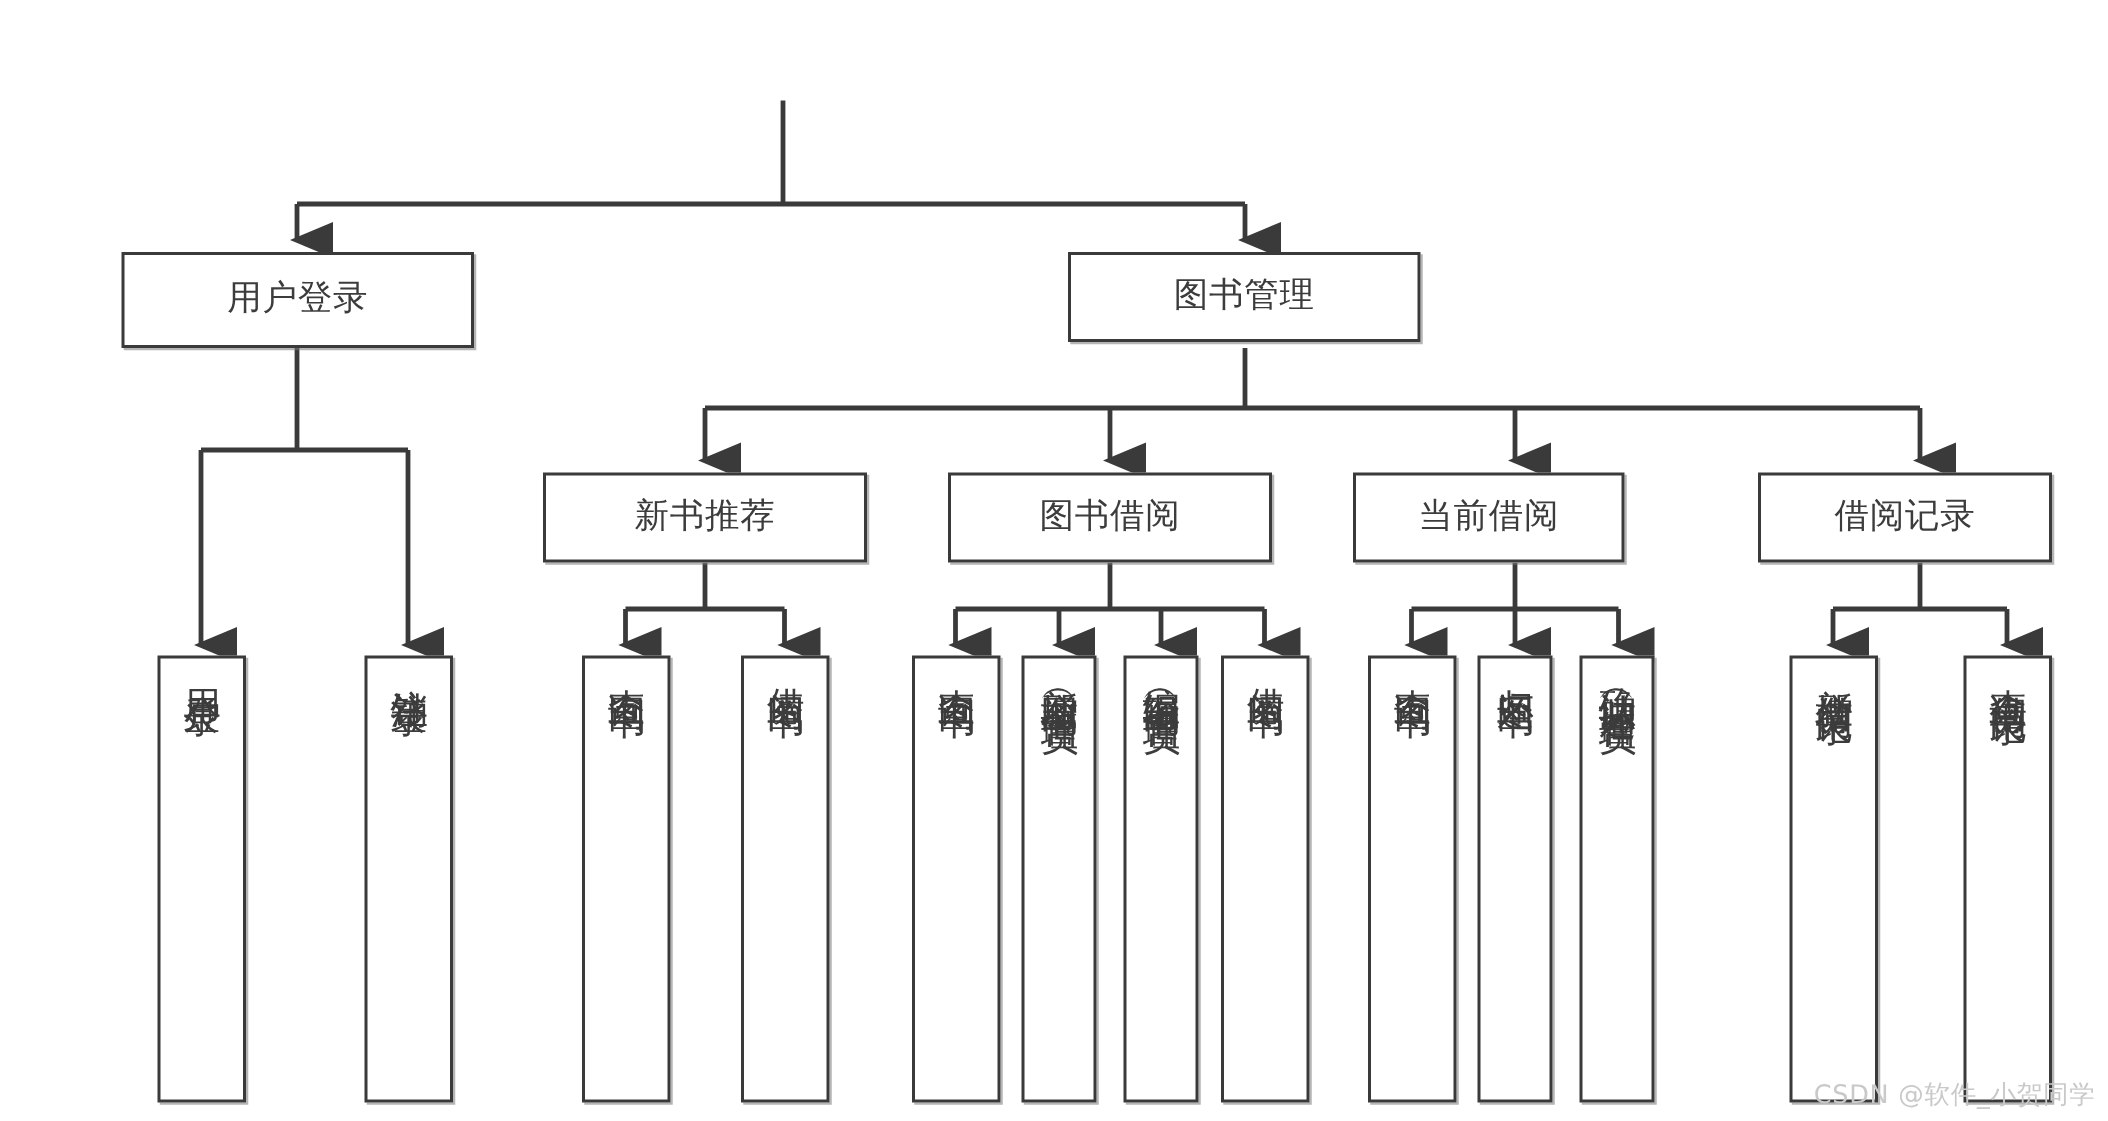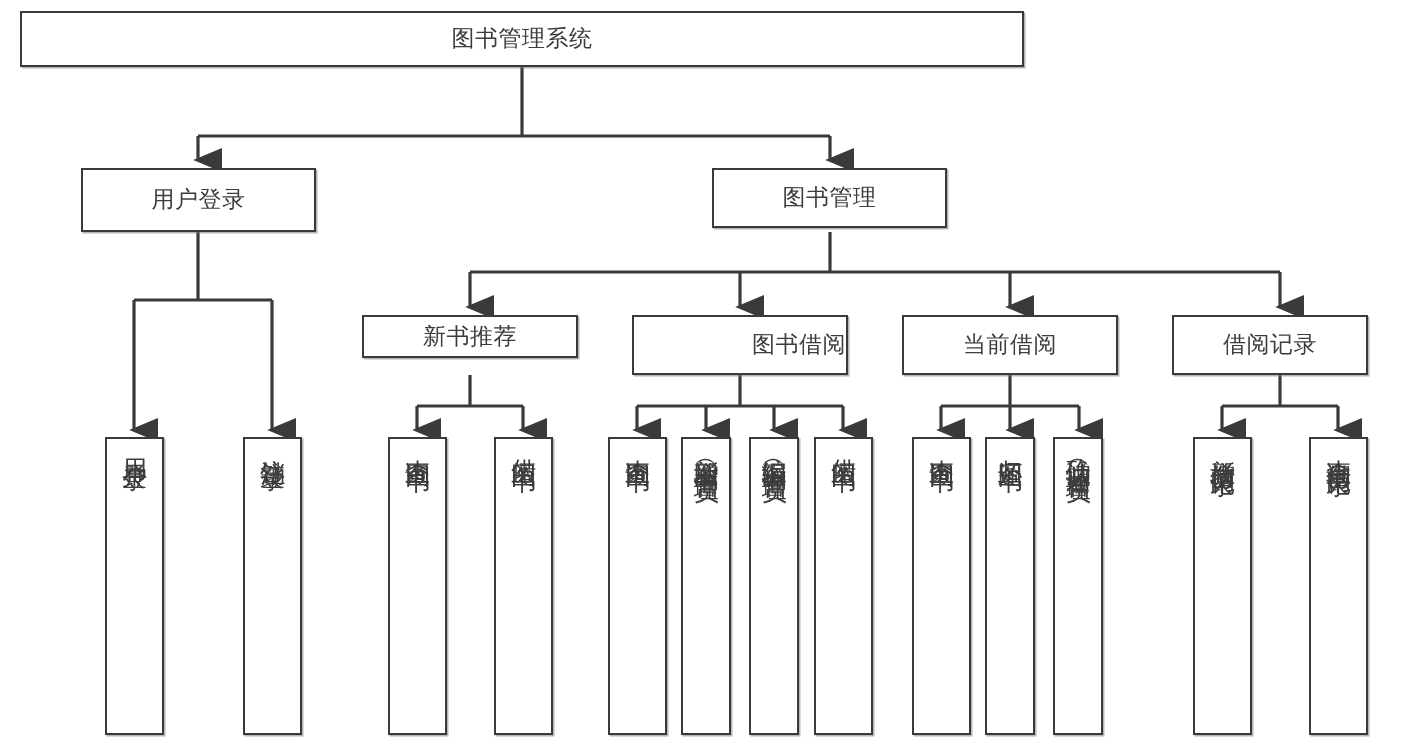--- a/index.html
+++ b/index.html
@@ -124,38 +124,35 @@
       <path d="M 1010 406 L 1010 430" marker-end="url(#arrow)"></path>
       <path d="M 1079 406 L 1079 430" marker-end="url(#arrow)"></path>
 
       <path d="M 1280 375 L 1280 406"></path>
       <path d="M 1222 406 L 1338 406"></path>
       <path d="M 1222 406 L 1222 430" marker-end="url(#arrow)"></path>
       <path d="M 1338 406 L 1338 430" marker-end="url(#arrow)"></path>
     </g>
   </svg>
 
-  <div class="node h root" style="left:20px; top:11px; width:1004px; height:56px;">
-    <span class="label">图书管理系统</span>
-  </div>
 
   <div class="node h" style="left:81px; top:168px; width:235px; height:64px;">
     <span class="label">用户登录</span>
   </div>
   <div class="node h" style="left:712px; top:168px; width:235px; height:60px;">
     <span class="label">图书管理</span>
   </div>
 
-  <div class="node h" style="left:362px; top:315px; width:216px; height:43px;">
+  <div class="node h" style="left:362px; top:315px; width:216px; height:60px;">
     <span class="label">新书推荐</span>
   </div>
-  <div class="node h" style="left:632px; top:315px; width:216px; height:60px;justify-content:flex-end;">
+  <div class="node h" style="left:632px; top:315px; width:216px; height:60px;">
     <span class="label">图书借阅</span>
   </div>
-  <div class="node h" style="left:902px; top:315px; width:216px; height:60px;">
+  <div class="node h" style="left:902px; top:315px; width:181px; height:60px;">
     <span class="label">当前借阅</span>
   </div>
   <div class="node h" style="left:1172px; top:315px; width:196px; height:60px;">
     <span class="label">借阅记录</span>
   </div>
 
   <div class="node v" style="left:105px; top:437px; width:59px; height:298px;">
     <span class="label">用户登录</span>
   </div>
   <div class="node v" style="left:243px; top:437px; width:59px; height:298px;">
@@ -192,14 +189,15 @@
     <span class="label">确认归还（管理员）</span>
   </div>
 
   <div class="node v" style="left:1193px; top:437px; width:59px; height:298px;">
     <span class="label">新增借阅记录</span>
   </div>
   <div class="node v" style="left:1309px; top:437px; width:59px; height:298px;">
     <span class="label">查询借阅记录</span>
   </div>
 
+  <div class="watermark">CSDN @软件_小贺同学</div>
 
 </div>
 
 </body></html>

